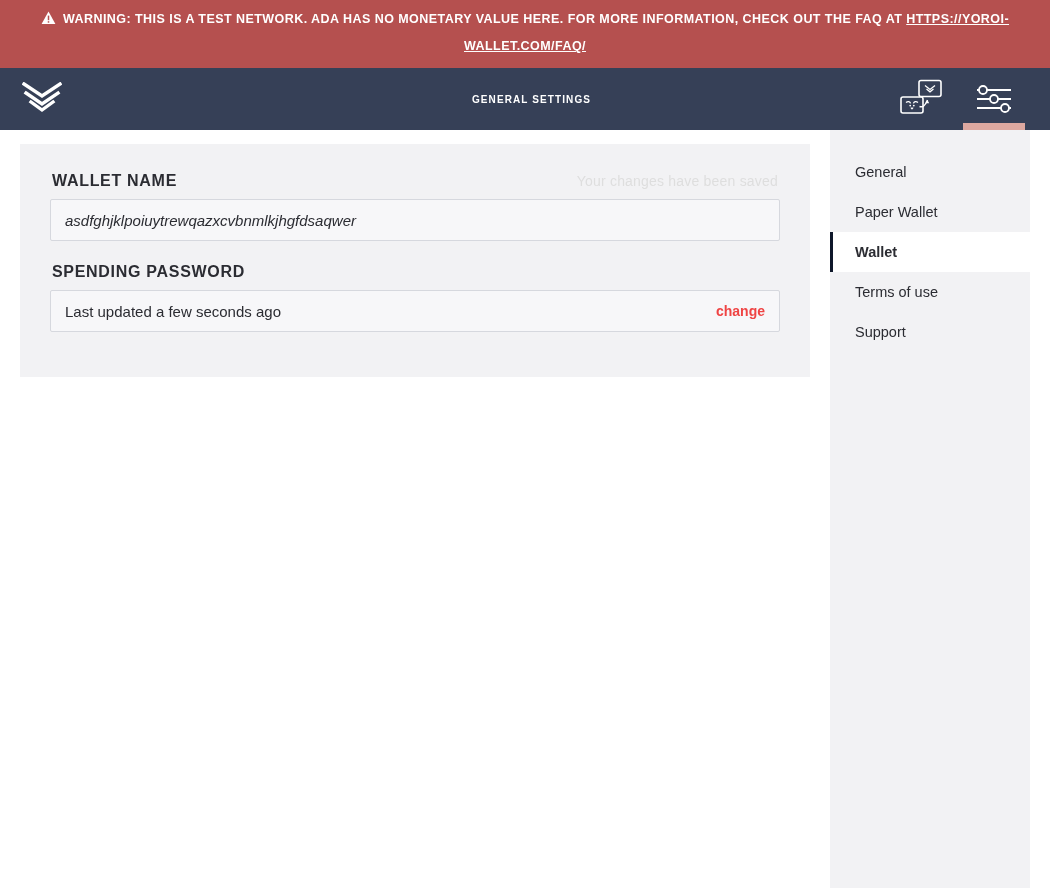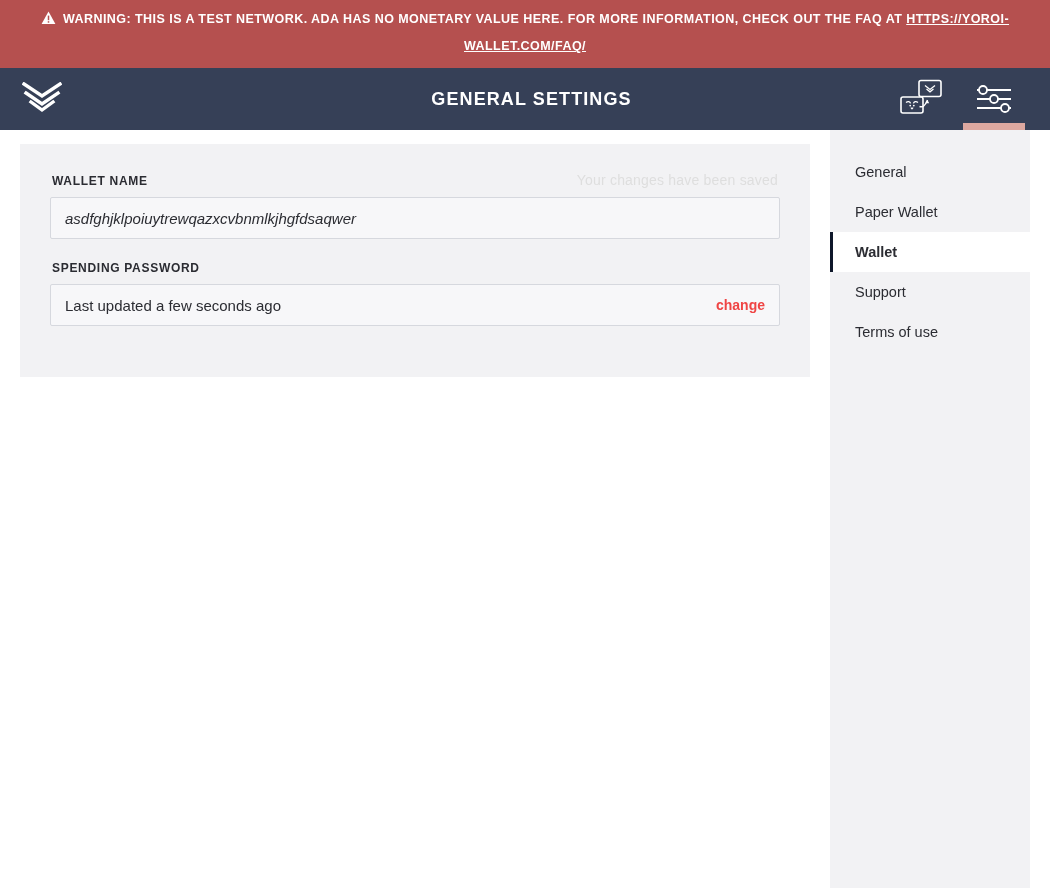--- a/index.html
+++ b/index.html
@@ -49,21 +49,21 @@
     align-items: center;
     justify-content: space-between;
     padding: 0 20px 0 22px;
   }
   .header-logo { display: flex; align-items: center; }
   .header-title {
     position: absolute;
     left: 13px; right: 0;
     text-align: center;
     color: #ffffff;
-    font-size: 18px;
+    font-size: 10px;
     font-weight: bold;
     letter-spacing: 1.1px;
     text-transform: uppercase;
     pointer-events: none;
   }
   .header-actions {
     display: flex;
     align-items: stretch;
     height: 62px;
     margin-left: auto;
@@ -105,21 +105,21 @@
     min-height: 233px;
   }
 
   .field-header {
     display: flex;
     align-items: baseline;
     justify-content: space-between;
     padding: 0 2px 9px 2px;
   }
   .field-label {
-    font-size: 12px;
+    font-size: 16px;
     font-weight: bold;
     color: #2b2c32;
     letter-spacing: 0.7px;
     text-transform: uppercase;
   }
   .saved-msg {
     font-size: 14px;
     color: #dedede;
     letter-spacing: 0.2px;
   }
@@ -276,20 +276,20 @@
     <div class="menu-item">
         <span>General</span>
       </div>
     <div class="menu-item">
         <span>Paper Wallet</span>
       </div>
     <div class="menu-item active">
         <span>Wallet</span>
       </div>
     <div class="menu-item">
+        <span>Terms of use</span>
+      </div>
+    <div class="menu-item">
         <span>Support</span>
       </div>
-    <div class="menu-item">
-        <span>Terms of use</span>
-      </div>
   </div>
 
 </div>
 
 </body></html>

